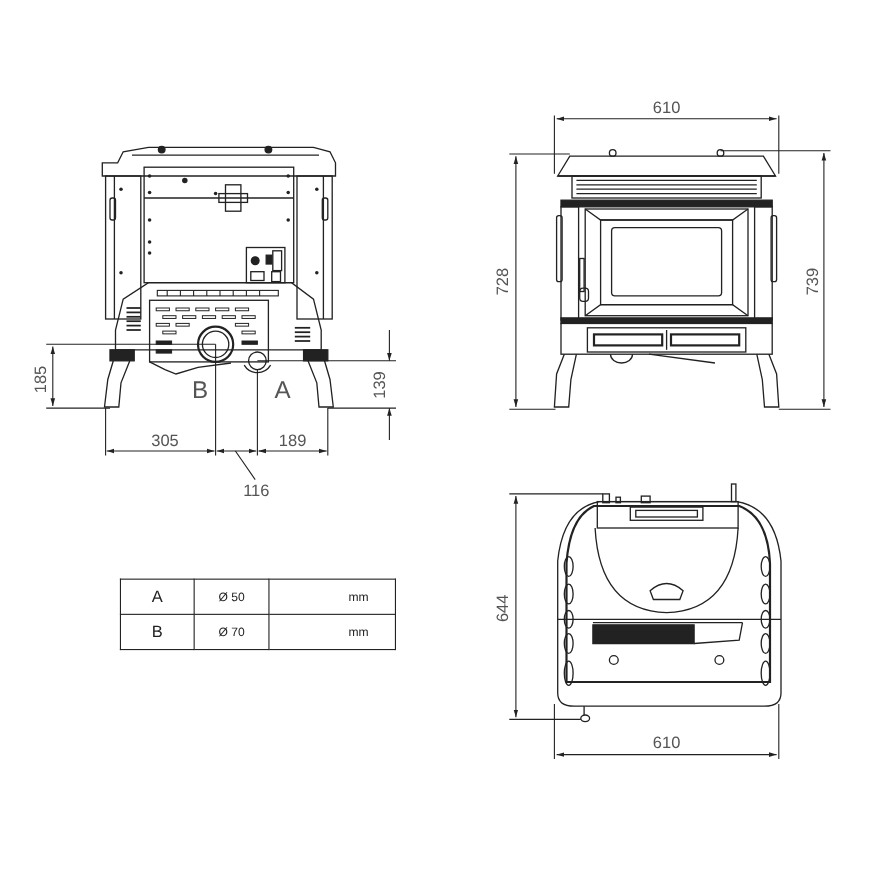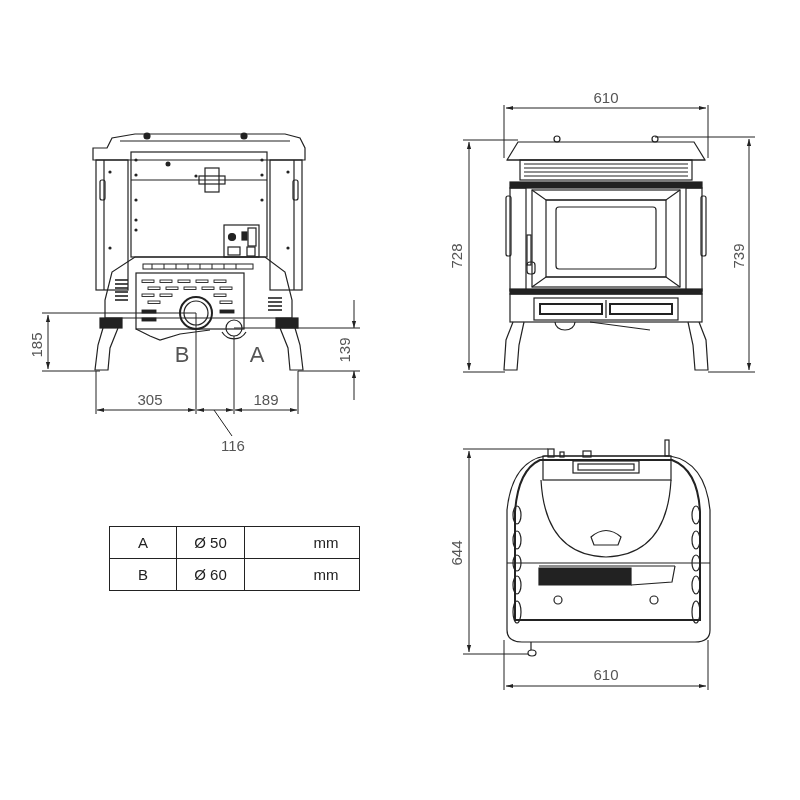--- a/index.html
+++ b/index.html
@@ -1,21 +1,21 @@
 <!DOCTYPE html>
 <html><head>
 <meta charset="utf-8">
 <style>
   html, body { margin:0; padding:0; background:#ffffff; }
   body { width:800px; height:800px; position:relative; overflow:hidden; font-family:"Liberation Sans", sans-serif; }
   svg { position:absolute; left:0; top:0; }
   .dimtxt { font-family:"Liberation Sans", sans-serif; font-size:15px; fill:#555; }
   .lbl { font-family:"Liberation Sans", sans-serif; font-size:22px; fill:#555; }
   .tbl { position:absolute; left:109px; top:526px; border-collapse:collapse; font-family:"Liberation Sans", sans-serif; color:#222; }
-  .tbl td { border:1.2px solid #222; height:31px; text-align:center; font-size:15px; padding:0; }
+  .tbl td { border:1.2px solid #222; height:31px; text-align:center; font-size:11px; padding:0; }
   .tbl td.c1 { width:66px; font-size:15px; }
   .tbl td.c2 { width:67px; }
   .tbl td.c3 { width:66px;padding-left:48px; }
 </style>
 </head>
 <body>
 
 <svg width="800" height="800" viewBox="0 0 800 800">
   <defs>
     <marker id="arr" viewBox="0 0 10 10" refX="10" refY="5" markerWidth="7" markerHeight="7" orient="auto-start-reverse">
@@ -257,17 +257,17 @@
 
 <table class="tbl">
   <tbody>
       <tr>
     <td class="c1">A</td>
     <td class="c2">Ø 50</td>
     <td class="c3">mm</td>
   </tr>
   <tr>
     <td class="c1">B</td>
-    <td class="c2">Ø 60</td>
+    <td class="c2">Ø 70</td>
     <td class="c3">mm</td>
   </tr>
 </tbody>
   </table>
 
 </body></html>

